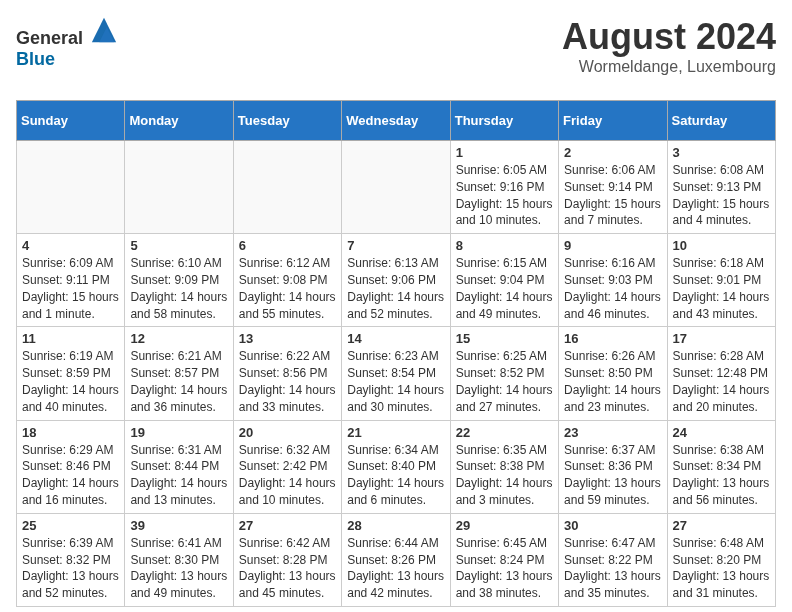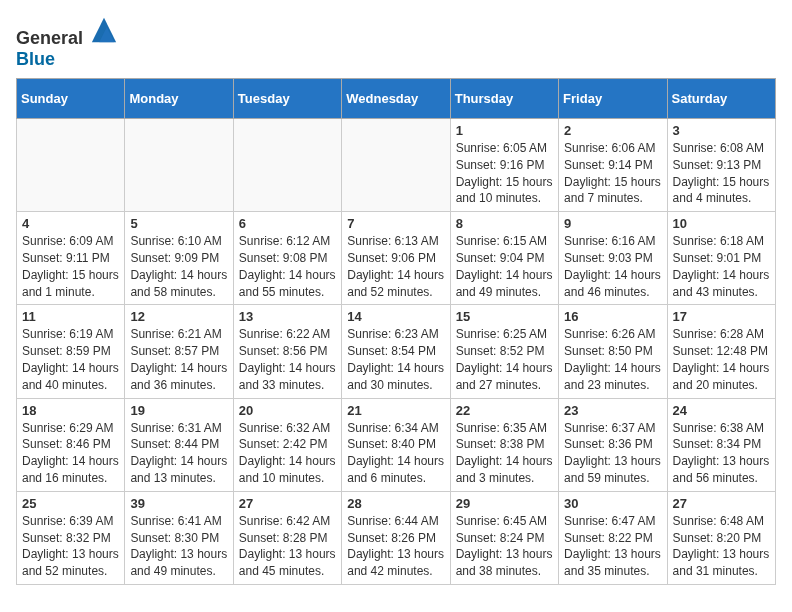--- a/index.html
+++ b/index.html
@@ -7,21 +7,21 @@
       font-family: Arial, sans-serif;
       background: #fff;
       width: 792px;
       min-height: 612px;
       padding: 16px;
     }
     .header-area {
       display: flex;
       justify-content: space-between;
       align-items: flex-start;
-      margin-bottom: 8px;
+      margin-bottom: 24px;
     }
     .logo {
       display: flex;
       align-items: center;
     }
     .logo-text-general {
       font-size: 18px;
       font-weight: bold;
       color: #333;
     }
@@ -92,20 +92,24 @@
     <div>
       <span class="logo-text-general">General</span>
       <svg class="logo-icon" viewBox="0 0 30 30" xmlns="http://www.w3.org/2000/svg">
         <polygon points="2,28 15,2 28,28" fill="#1a6cb0"></polygon>
         <polygon points="10,28 18,12 26,28" fill="#2575c4" opacity="0.6"></polygon>
       </svg>
       <br>
       <span class="logo-text-blue">Blue</span>
     </div>
   </div>
+  <div class="title-area">
+    <div class="month-title">August 2024</div>
+    <div class="location-title">Wormeldange, Luxembourg</div>
+  </div>
 </div>
 
 <table>
   <thead>
     <tr>
     <th>Sunday</th>
         <th>Monday</th>
         <th>Tuesday</th>
         <th>Wednesday</th>
         <th>Thursday</th>

